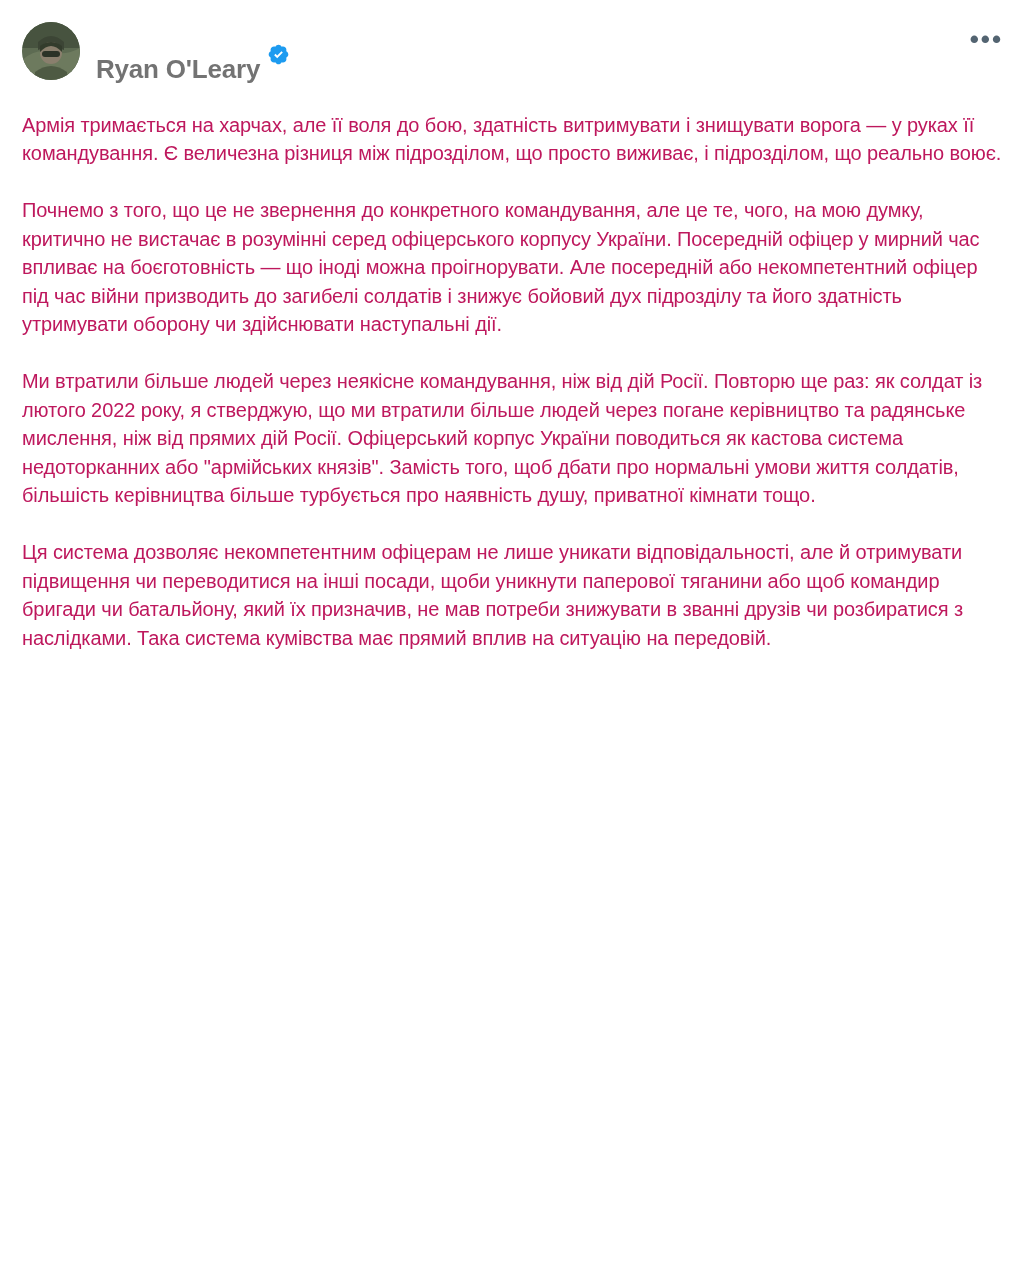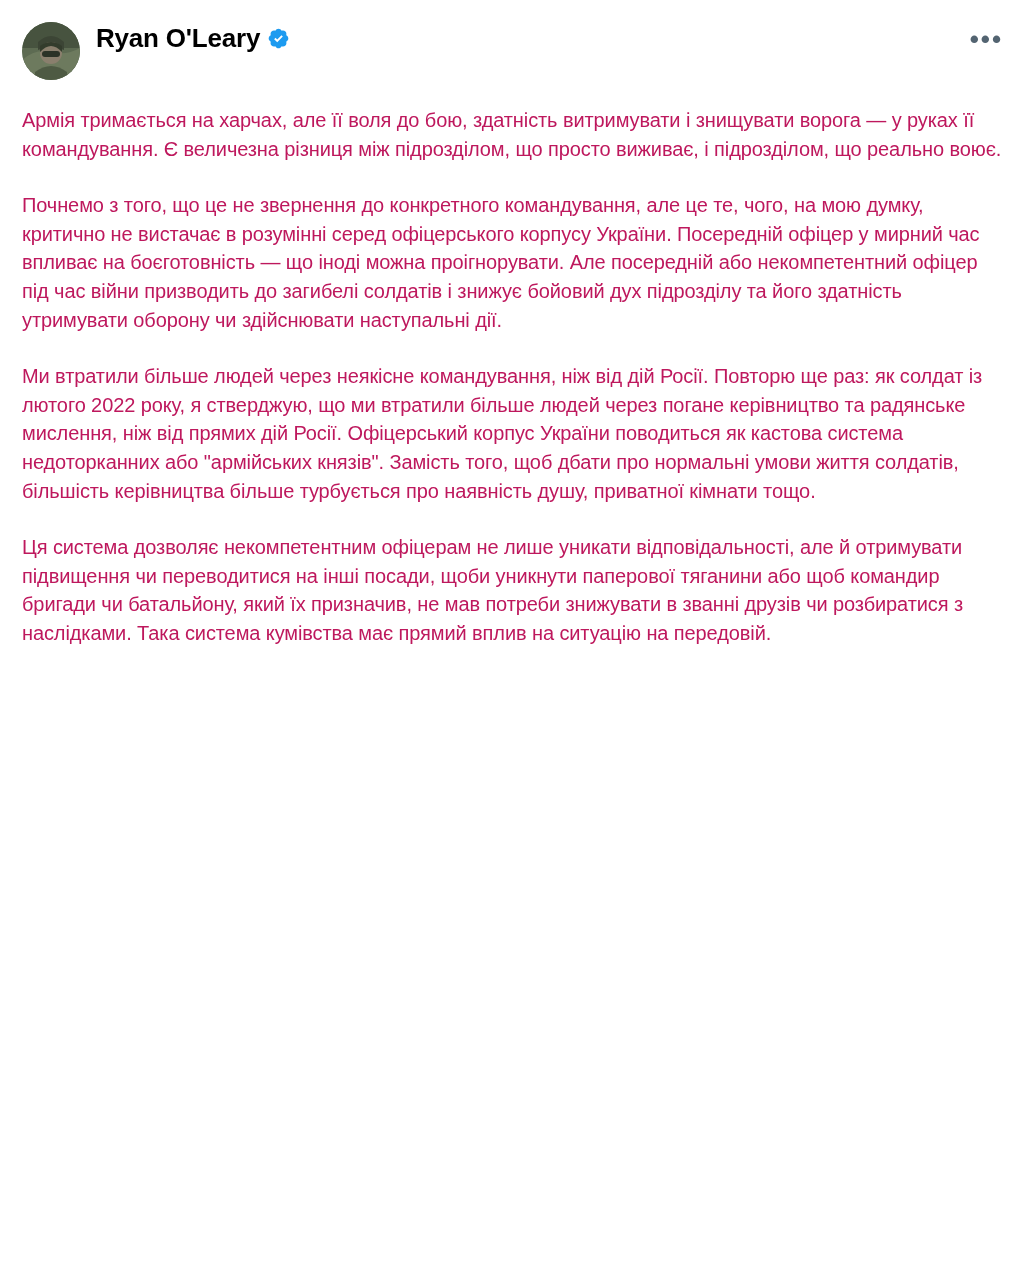--- a/index.html
+++ b/index.html
@@ -42,23 +42,24 @@
     padding-top: 2px;
   }
   .name-row {
     display: flex;
     align-items: center;
     gap: 7px;
   }
   .display-name {
     font-size: 26px;
     font-weight: bold;
-    color: #000000;
+    color: #737373;
     line-height: 1.15;
     letter-spacing: -0.2px;
+    margin-top: 31px;
   }
   .verified-badge {
     width: 23px;
     height: 23px;
     display: inline-block;
     flex: 0 0 23px;
   }
   .handle {
     font-size: 24px;
     color: #536471;

